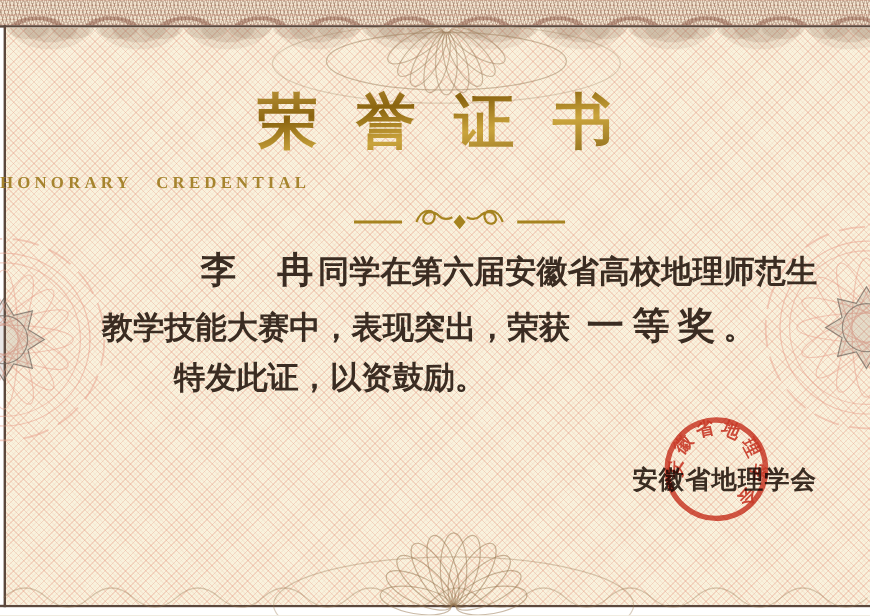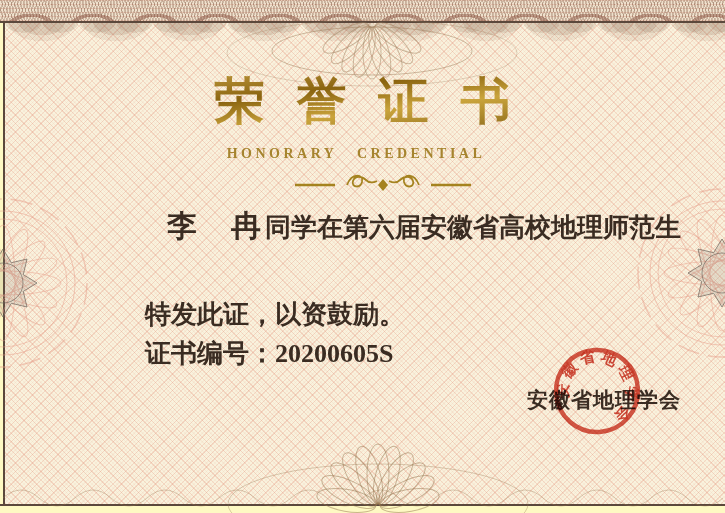--- a/index.html
+++ b/index.html
@@ -1,18 +1,18 @@
 <!DOCTYPE html>
 <html><head>
 <meta charset="utf-8">
 <style>
   html,body{margin:0;padding:0;background:#e8e0cc;}
   .page{
     position:relative; width:725px; height:513px; overflow:hidden;
-    background:#fef9c3;
+    background:#ffffff;
     font-family:"Liberation Serif","DejaVu Serif",serif;
     color:#3a2c22;
   }
   
   .top-band{
     position:absolute; left:0; top:0; width:725px; height:21px;
     background-color:#efe1cd;
     background-image:
       radial-gradient(ellipse 34px 18px at 50% 125%, rgba(150,95,75,0) 52%, rgba(140,88,70,.5) 53% 70%, rgba(140,88,70,0) 71%),
       repeating-linear-gradient(75deg, rgba(125,82,60,.35) 0 1px, transparent 1px 3px),
@@ -48,21 +48,21 @@
   
   .title{
     position:absolute; left:0; right:0; top:74px; text-align:center;
     padding-left:32px; letter-spacing:32px;
     font-size:50px; font-weight:bold; line-height:1.1;
     background:linear-gradient(173deg,#d6b050 6%,#8a6410 38%,#caa43c 58%,#6e4f0c 95%);
     -webkit-background-clip:text; background-clip:text;
     color:transparent; -webkit-text-fill-color:transparent;
   }
   .subtitle{
-    position:absolute; left:0; right:13px; top:146px; text-align:center;
+    position:absolute; left:0; right:13px; top:146px; text-align:left;
     font-size:14px; font-weight:bold; letter-spacing:3.5px; word-spacing:13px;
     color:#a6842e;
   }
   
   .bodyline{position:absolute; font-size:26px; font-weight:600; white-space:nowrap; line-height:1.2;}
   .l1{left:143px; top:208px;margin-left:24px;}
   .l2{left:85px;  top:253px;}
   .l3{left:145px; top:299px;}
   .l4{left:145px; top:338px;}
   .name{font-size:30px; font-weight:800; letter-spacing:2px; margin-right:2px;}
@@ -157,22 +157,24 @@
       <g transform="translate(176,0) scale(-1,1)">
           <use href="#flq" x="52" stroke="#a5831f"></use>
         </g>
       <path d="M88,6 l5,6 -5,6 -5,-6 z" fill="#a5831f" stroke="none"></path>
     </g>
   </svg>
 
   <div class="bodyline l1">
     <span class="name">李　冉</span><span>同学在第六届安徽省高校地理师范生</span>
   </div>
+  <div class="bodyline l2">
+    <span>教学技能大赛中，表现突出，荣获</span><span class="award">一等奖</span><span>。</span>
+  </div>
   <div class="bodyline l3">特发此证，以资鼓励。</div>
-  <div class="bodyline l4">证书编号：20200605S</div>
 
   <div class="issuer">安徽省地理学会</div>
 
   <svg class="seal" viewBox="-60 -60 120 120">
     <circle r="41" fill="none" stroke="#cf3e2e" stroke-width="4.5" opacity=".85"></circle>
     <path id="sealArc" d="M -28,7.5 A 29 29 0 1 1 28,-7.5 A 29 29 0 1 1 -28,7.5" fill="none"></path>
     <text font-size="15" letter-spacing="4" font-weight="bold" fill="#cf3e2e" opacity=".9" font-family="Liberation Serif, DejaVu Serif, serif">
       <textPath href="#sealArc" startOffset="2">安徽省地理学会</textPath>
     </text>
   </svg>

